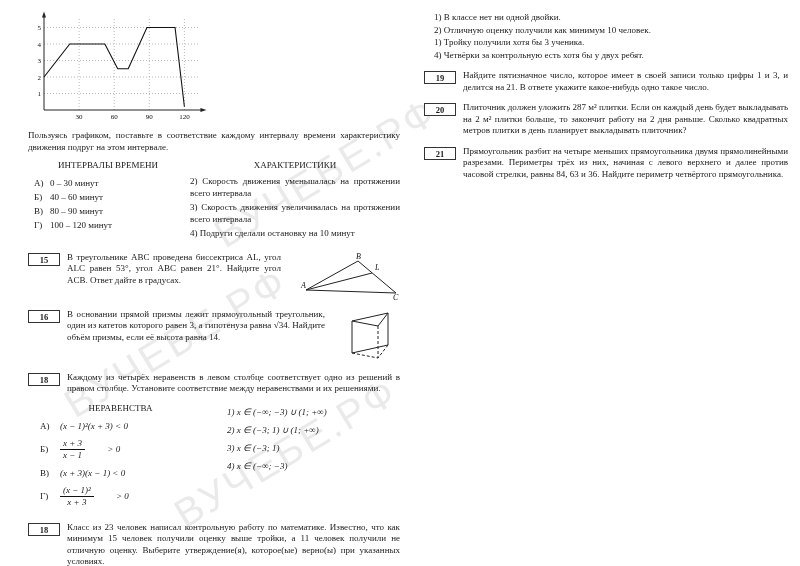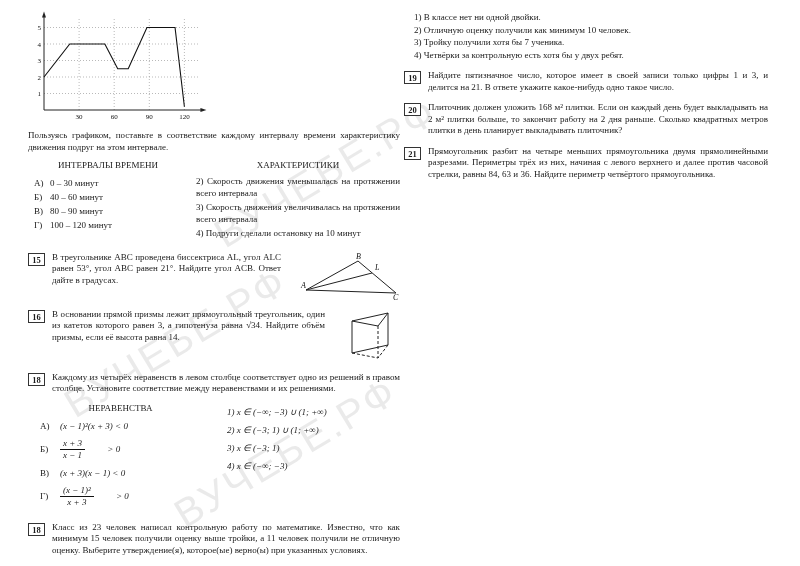--- a/index.html
+++ b/index.html
@@ -20,48 +20,48 @@
     letter-spacing:3px;
     color:rgba(90,90,90,0.13);
     transform:rotate(-31deg);
     white-space:nowrap;
     pointer-events:none;
     z-index:0;
   }
 
   .col { position:absolute; z-index:1; }
   .col-left  { left:28px;  top:8px;  width:372px; }
-  .col-right { left:404px; top:12px; width:364px; }
+  .col-right { left:424px; top:12px; width:364px; }
 
   .txt { font-size:9px; line-height:11.5px; text-align:justify; }
   .line { font-size:9px; line-height:11.5px; }
 
   
   .graph-wrap { margin:2px 0 4px 2px; }
   .grid   { stroke:#8a8a8a; stroke-width:0.6; stroke-dasharray:1,2; }
   .axis   { stroke:#222; stroke-width:1; }
   .arrow  { fill:#222; }
   .series { fill:none; stroke:#111; stroke-width:1.1; }
   .tick   { font-size:7px; fill:#111; font-family:"Liberation Serif", serif; }
   .ylab   { text-anchor:end; }
   .xlab   { text-anchor:middle; }
 
   
-  .match { display:flex; margin-top:7px; gap:8px; }
+  .match { display:flex; margin-top:7px; gap:2px; }
   .match-left  { width:160px; flex:0 0 auto; }
   .match-right { flex:1; }
   .subhead { font-size:9px; text-align:center; margin-bottom:6px; }
   .int-row { display:flex; font-size:9px; line-height:14px; }
   .int-label { width:22px; flex:0 0 auto; padding-left:6px; }
   .char-item { font-size:9px; line-height:11.5px; text-align:justify; margin-bottom:3px; }
 
   
   .problem { display:flex; gap:7px; margin-top:9px; }
   .pnum {
-    flex:0 0 auto; width:17px; height:13px;
+    flex:0 0 auto; width:32px; height:13px;
     border:1px solid #333;
     font-size:8.5px; font-weight:bold;
     text-align:center; line-height:12px;
     margin-top:1px;
     background:#fff;
   }
   .pbody { flex:1; }
   .prow { display:flex; gap:19px; }
   .ptext-narrow { flex:1; }
   .figline { stroke:#222; stroke-width:1; fill:none; }
@@ -248,35 +248,35 @@
       </div>
     </div>
 
   </div>
 
   <div class="col col-right">
 
     <div class="statements">
       <div class="line">1) В классе нет ни одной двойки.</div>
       <div class="line">2) Отличную оценку получили как минимум 10 человек.</div>
-      <div class="line">3) Тройку получили хотя бы 7 ученика.</div>
+      <div class="line">1) Тройку получили хотя бы 3 ученика.</div>
       <div class="line">4) Четвёрки за контрольную есть хотя бы у двух ребят.</div>
     </div>
 
     <div class="problem">
       <div class="pnum">19</div>
       <div class="pbody">
         <div class="txt">Найдите пятизначное число, которое имеет в своей записи только цифры 1 и 3, и делится на 21. В ответе укажите какое-нибудь одно такое число.</div>
       </div>
     </div>
 
     <div class="problem">
       <div class="pnum">20</div>
       <div class="pbody">
-        <div class="txt">Плиточник должен уложить 168 м² плитки. Если он каждый день будет выкладывать на 2 м² плитки больше, то закончит работу на 2 дня раньше. Сколько квадратных метров плитки в день планирует выкладывать плиточник?</div>
+        <div class="txt">Плиточник должен уложить 287 м² плитки. Если он каждый день будет выкладывать на 2 м² плитки больше, то закончит работу на 2 дня раньше. Сколько квадратных метров плитки в день планирует выкладывать плиточник?</div>
       </div>
     </div>
 
     <div class="problem">
       <div class="pnum">21</div>
       <div class="pbody">
         <div class="txt">Прямоугольник разбит на четыре меньших прямоугольника двумя прямолинейными разрезами. Периметры трёх из них, начиная с левого верхнего и далее против часовой стрелки, равны 84, 63 и 36. Найдите периметр четвёртого прямоугольника.</div>
       </div>
     </div>
 

